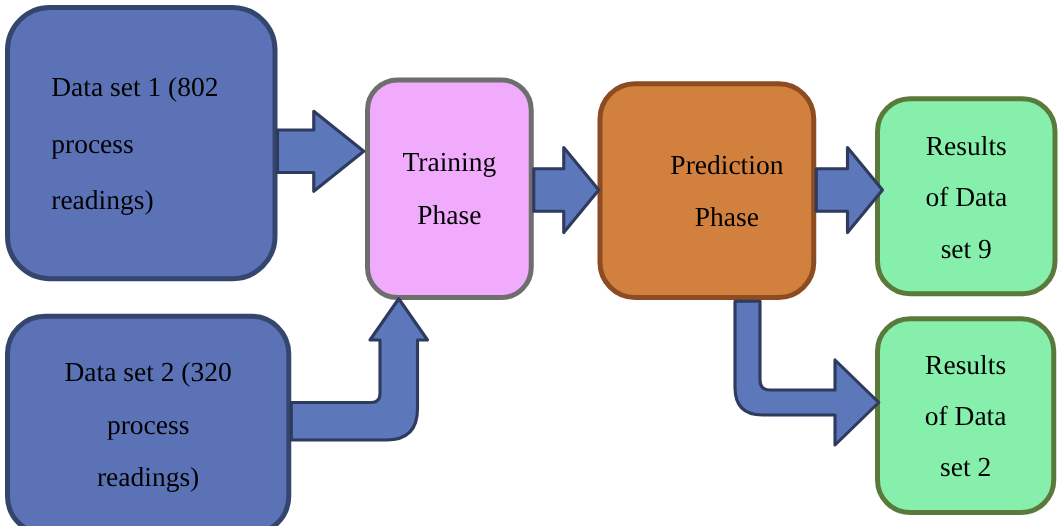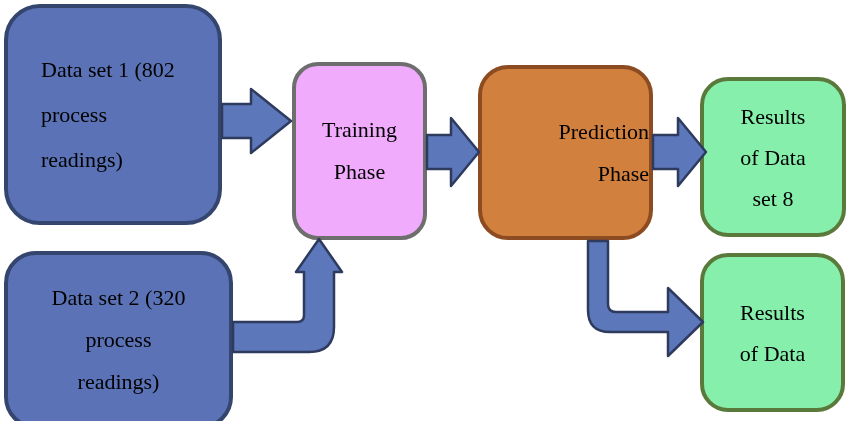--- a/index.html
+++ b/index.html
@@ -63,21 +63,21 @@
   #node-training {
     left: 292px; top: 62px; width: 135px; height: 178px;
     border-radius: 26px;
     text-align: center;
     line-height: 42px;
   }
   #node-prediction {
     left: 478px; top: 65px; width: 175px; height: 175px;
     border-radius: 30px;
     padding-left: 32px;
-    text-align: right;
+    text-align: center;
     line-height: 42px;
   }
   #node-results1 {
     left: 700px; top: 77px; width: 146px; height: 160px;
     border-radius: 28px;
     text-align: center;
     line-height: 41px;
   }
   #node-results2 {
     left: 700px; top: 253px; width: 145px; height: 159px;
@@ -130,21 +130,22 @@
   </div>
 
   <div class="node orange-box" id="node-prediction">
     <div class="line">Prediction</div>
     <div class="line">Phase</div>
   </div>
 
   <div class="node green-box" id="node-results1">
     <div class="line">Results</div>
     <div class="line">of Data</div>
-    <div class="line">set 8</div>
+    <div class="line">set 9</div>
   </div>
 
   <div class="node green-box" id="node-results2">
     <div class="line">Results</div>
     <div class="line">of Data</div>
+    <div class="line">set 2</div>
   </div>
 
 </div>
 
 </body></html>

